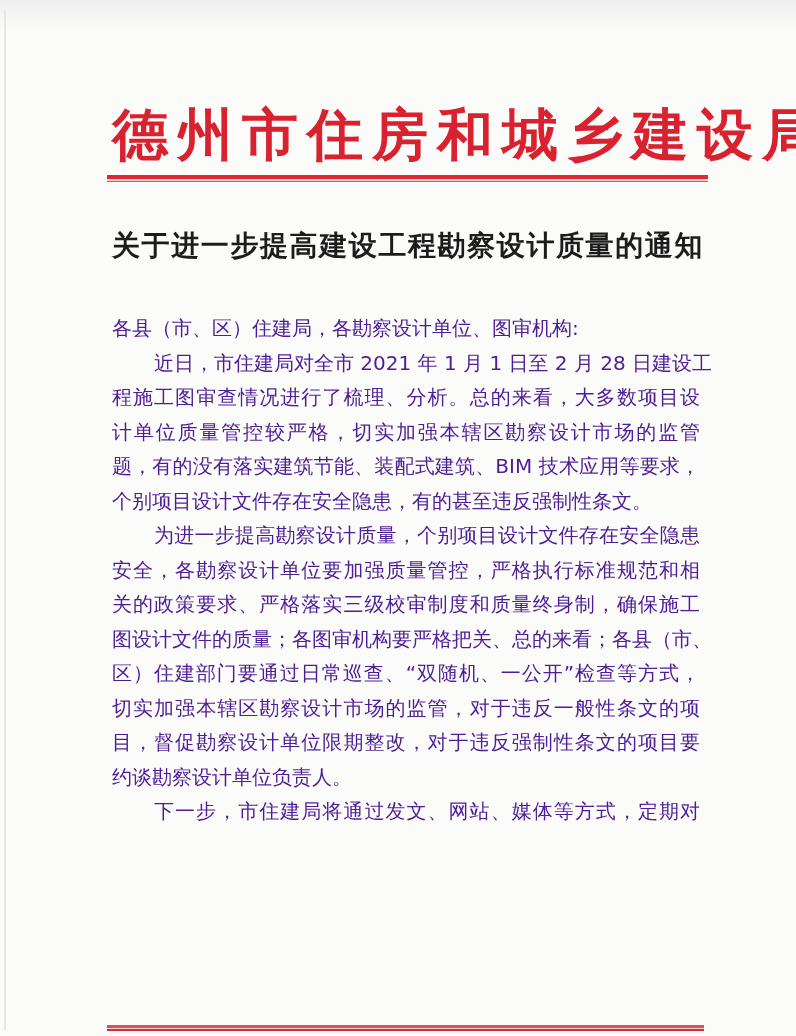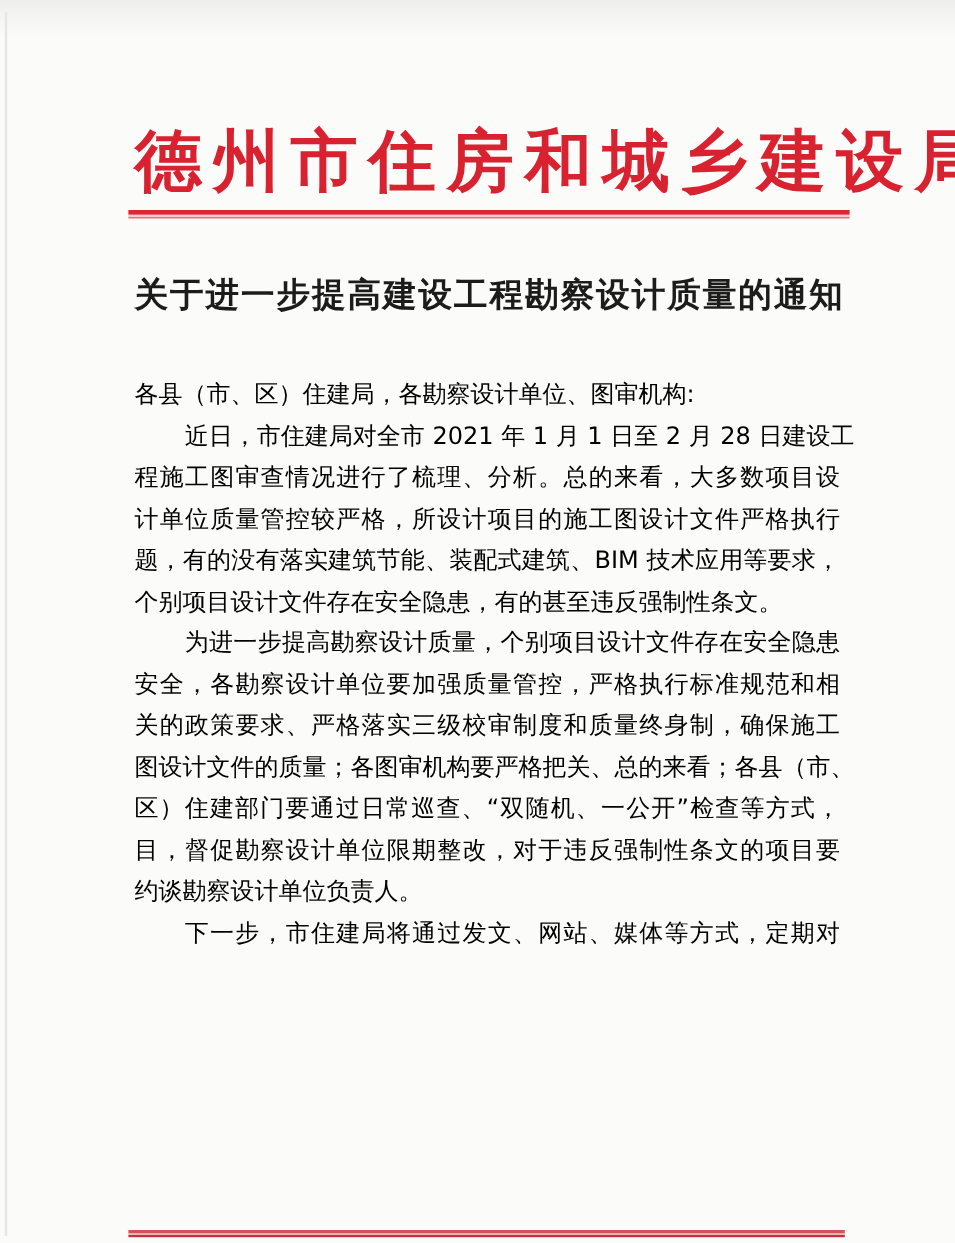--- a/index.html
+++ b/index.html
@@ -45,21 +45,21 @@
     font-weight: bold;
     font-size: 28px; line-height: 36px;
     color: #1c1c1c;
     letter-spacing: 1.6px;
     white-space: nowrap;
   }
   .body {
     position: absolute; left: 112px; top: 311px; width: 588px;
     font-family: "DejaVu Sans", sans-serif;
     font-size: 20px; line-height: 34.5px;
-    color: #000000;
+    color: #4c1d95;
   }
   .body p {
     margin: 0;
     text-align: justify;
     text-align-last: left;
   }
   .body .line { display: block; white-space: nowrap; text-align: justify; text-align-last: justify; }
   .body .line.last { text-align-last: left; }
 </style>
 </head>
@@ -79,31 +79,32 @@
 <div class="doc-title">关于进一步提高建设工程勘察设计质量的通知</div>
 
 <div class="body">
   <p>
     <span class="line last">各县（市、区）住建局，各勘察设计单位、图审机构:</span>
   </p>
 
   <p>
     <span class="line" style="padding-left:42px">近日，市住建局对全市 2021 年 1 月 1 日至 2 月 28 日建设工</span>
     <span class="line">程施工图审查情况进行了梳理、分析。总的来看，大多数项目设</span>
-    <span class="line">计单位质量管控较严格，所设计项目的施工图设计文件严格执行</span>
+    <span class="line">计单位质量管控较严格，切实加强本辖区勘察设计市场的监管</span>
     <span class="line">题，有的没有落实建筑节能、装配式建筑、BIM 技术应用等要求，</span>
     <span class="line last">个别项目设计文件存在安全隐患，有的甚至违反强制性条文。</span>
   </p>
 
   <p>
     <span class="line" style="padding-left:42px">为进一步提高勘察设计质量，个别项目设计文件存在安全隐患</span>
     <span class="line">安全，各勘察设计单位要加强质量管控，严格执行标准规范和相</span>
     <span class="line">关的政策要求、严格落实三级校审制度和质量终身制，确保施工</span>
     <span class="line">图设计文件的质量；各图审机构要严格把关、总的来看；各县（市、</span>
     <span class="line">区）住建部门要通过日常巡查、“双随机、一公开”检查等方式，</span>
+    <span class="line">切实加强本辖区勘察设计市场的监管，对于违反一般性条文的项</span>
     <span class="line">目，督促勘察设计单位限期整改，对于违反强制性条文的项目要</span>
     <span class="line last">约谈勘察设计单位负责人。</span>
   </p>
 
   <p>
     <span class="line" style="padding-left:42px">下一步，市住建局将通过发文、网站、媒体等方式，定期对</span>
   </p>
 </div>
 
 <div class="rule rule-bottom">

